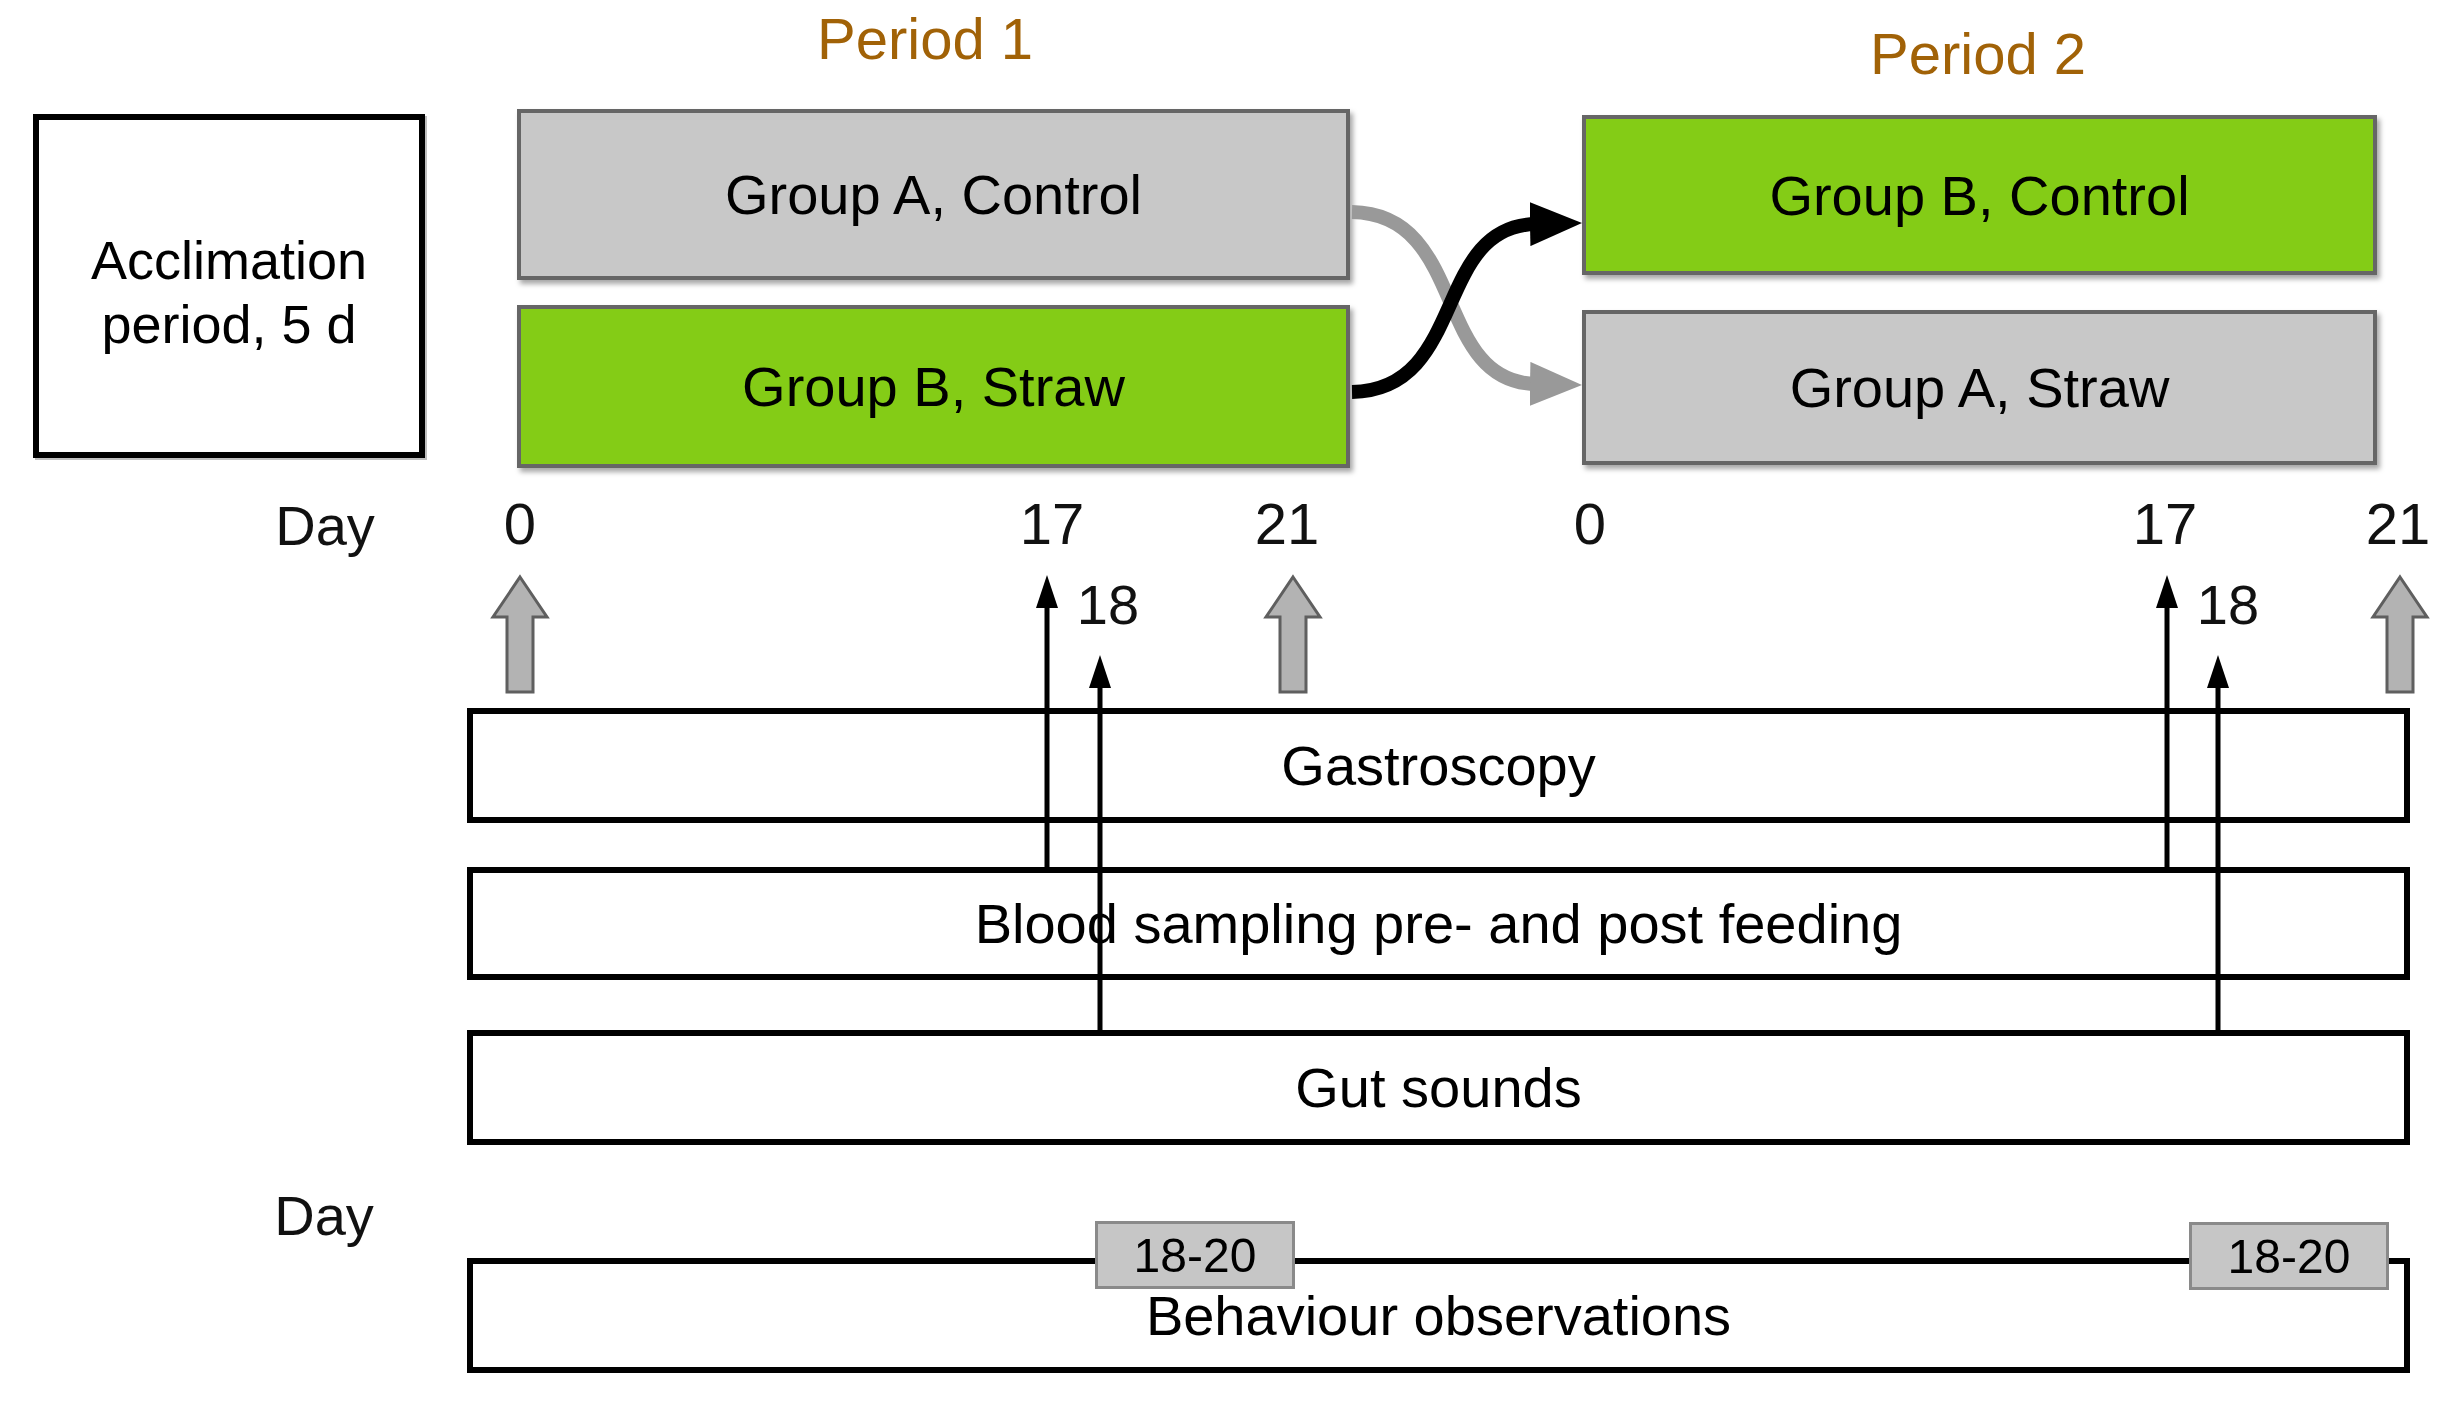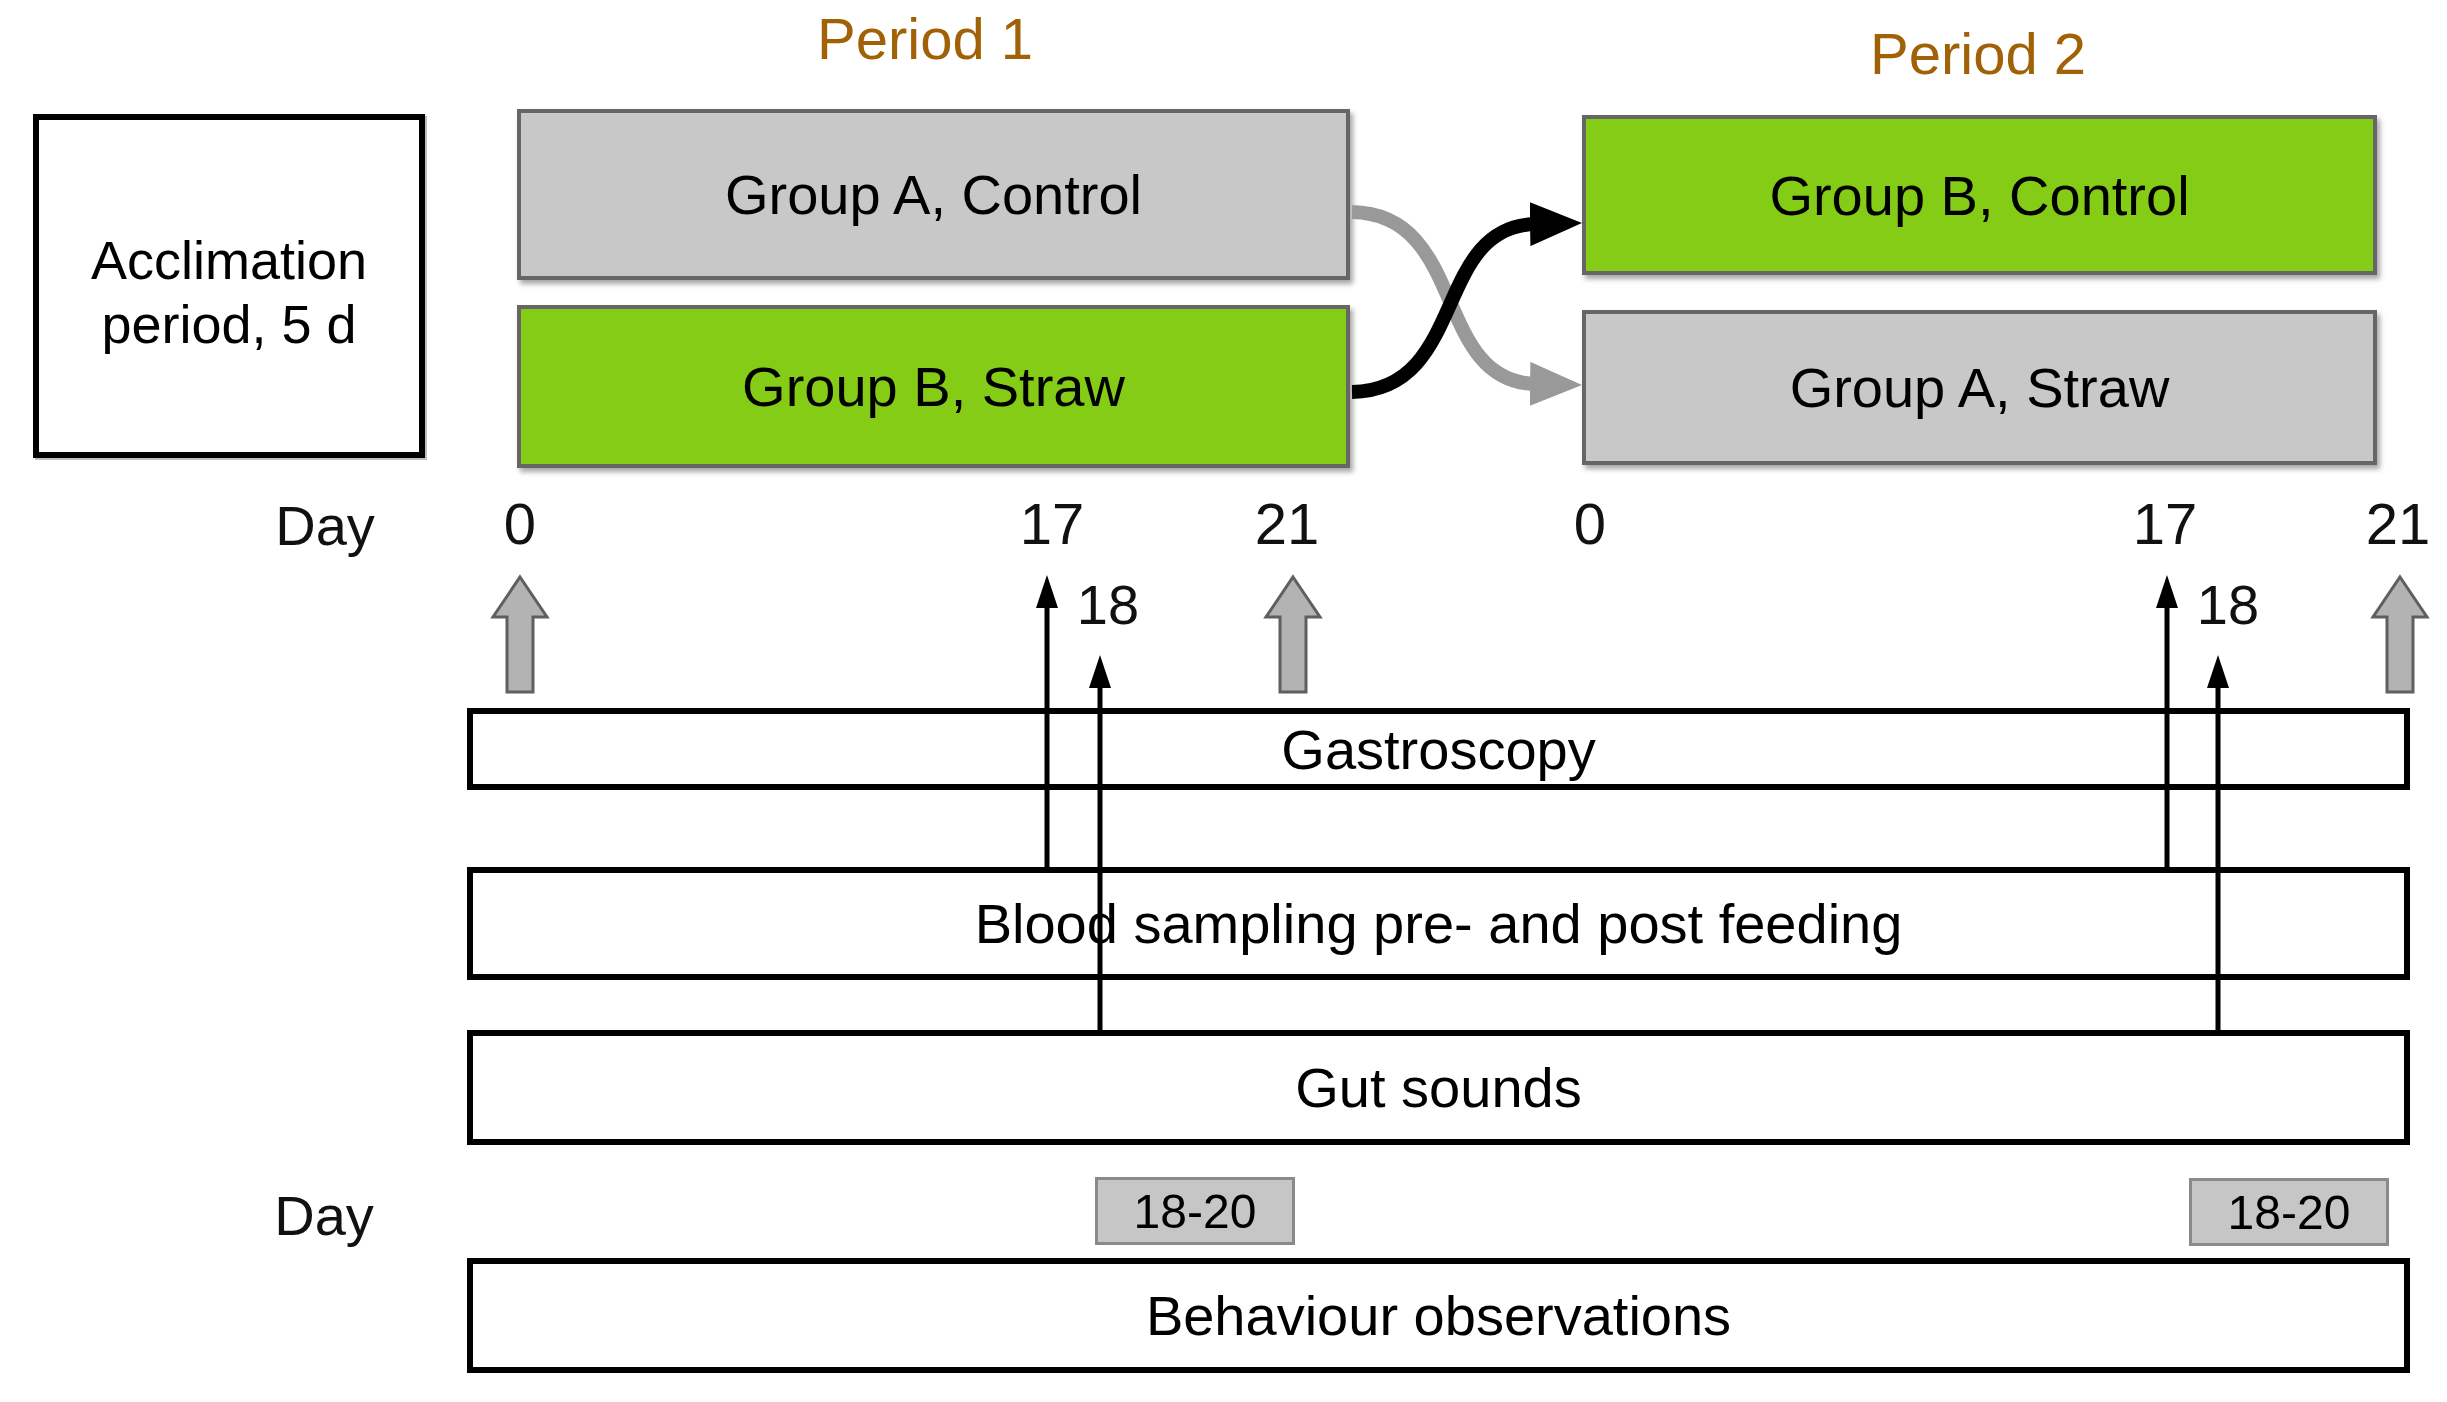--- a/index.html
+++ b/index.html
@@ -72,20 +72,21 @@
     font-size: 56px;
   }
 
   .badge {
     width: 200px; height: 68px;
     box-sizing: border-box;
     background: #c6c6c6;
     border: 3px solid #8a8a8a;
     display: flex; align-items: center; justify-content: center;
     font-size: 48px;
+    margin-top: 44px;
   }
 
   svg.arrows-layer {
     position: absolute;
     left: 0; top: 0;
     width: 2447px; height: 1402px;
     pointer-events: none;
   }
 </style>
 </head>
@@ -120,21 +121,21 @@
   <div class="abs tick" style="left:520px; top:490px;">0</div>
   <div class="abs tick" style="left:1052px; top:490px;">17</div>
   <div class="abs tick" style="left:1287px; top:490px;">21</div>
   <div class="abs day18" style="left:1108px; top:572px;">18</div>
 
   <div class="abs tick" style="left:1590px; top:490px;">0</div>
   <div class="abs tick" style="left:2165px; top:490px;">17</div>
   <div class="abs tick" style="left:2398px; top:490px;">21</div>
   <div class="abs day18" style="left:2228px; top:572px;">18</div>
 
-  <div class="abs proc-box" style="top:708px; height:82px;">
+  <div class="abs proc-box" style="top:708px; height:115px;">
     <span>Gastroscopy</span>
   </div>
   <div class="abs proc-box" style="top:867px; height:113px;">
     <span>Blood sampling pre- and post feeding</span>
   </div>
   <div class="abs proc-box" style="top:1030px; height:115px;">
     <span>Gut sounds</span>
   </div>
   <div class="abs proc-box" style="top:1258px; height:115px;">
     <span>Behaviour observations</span>

